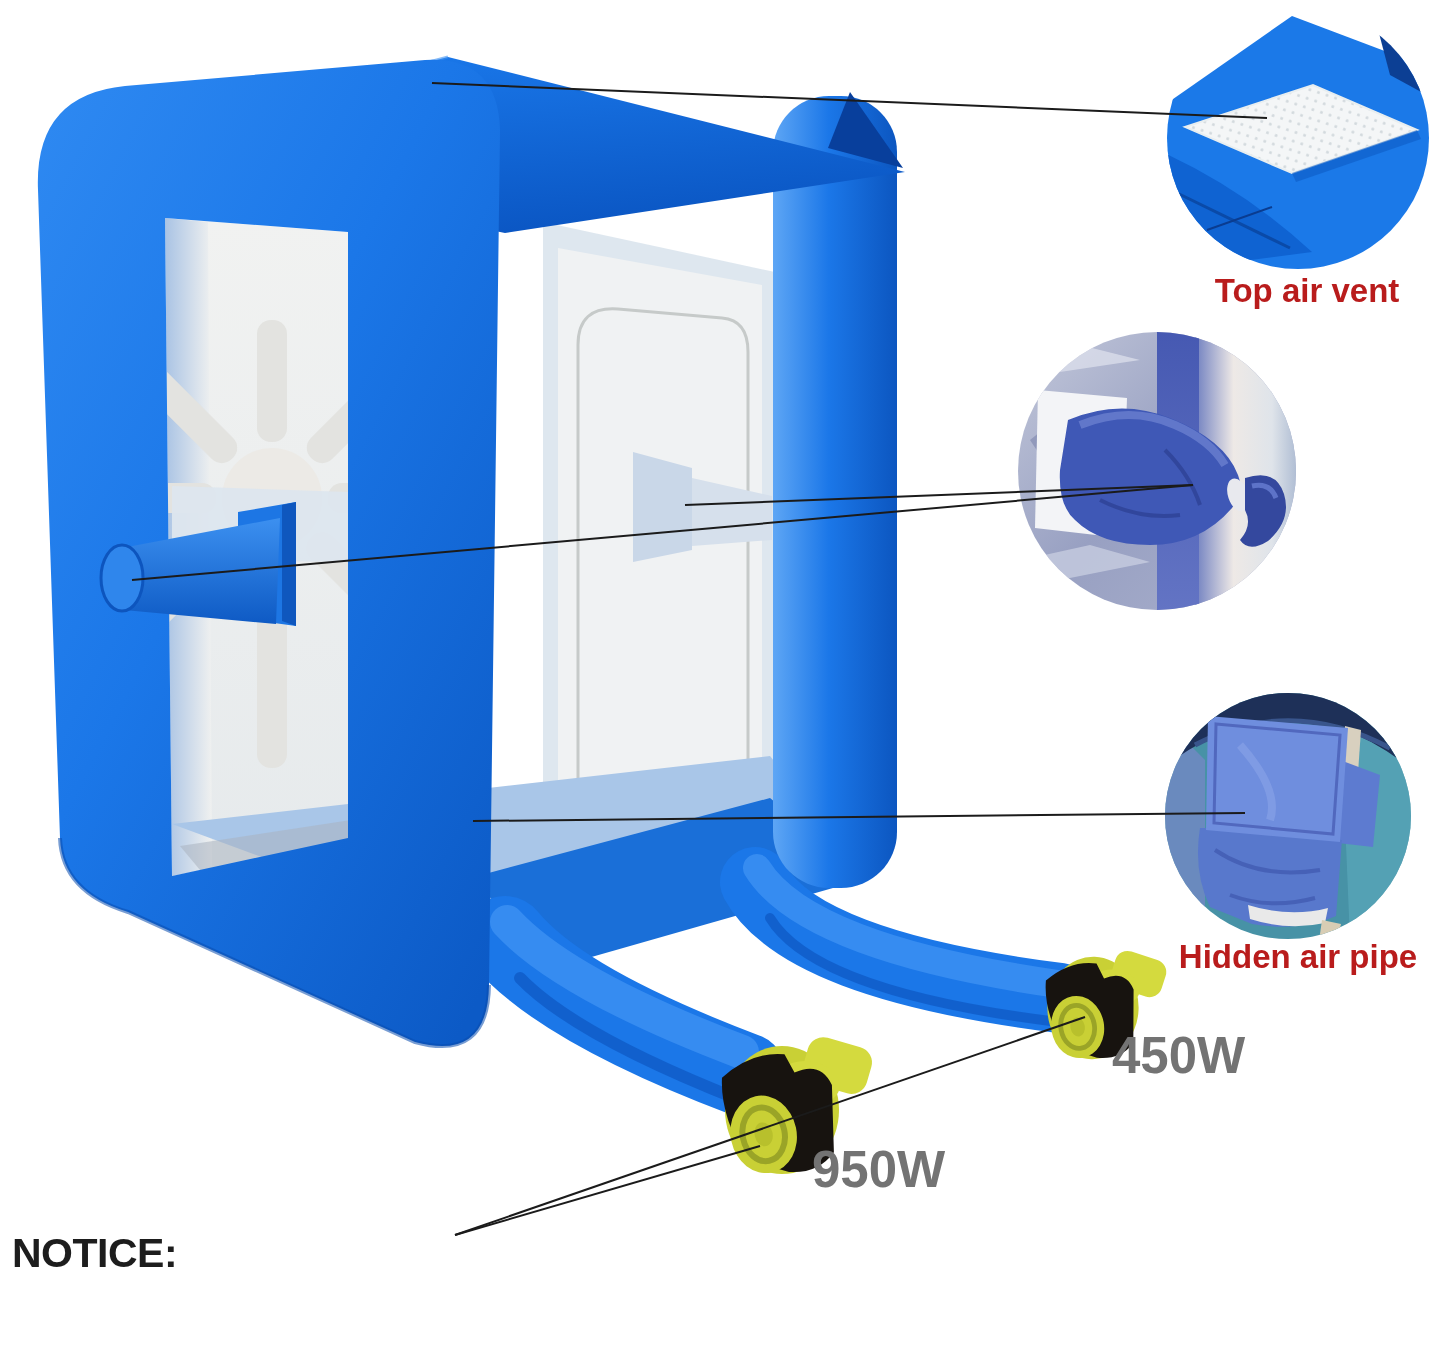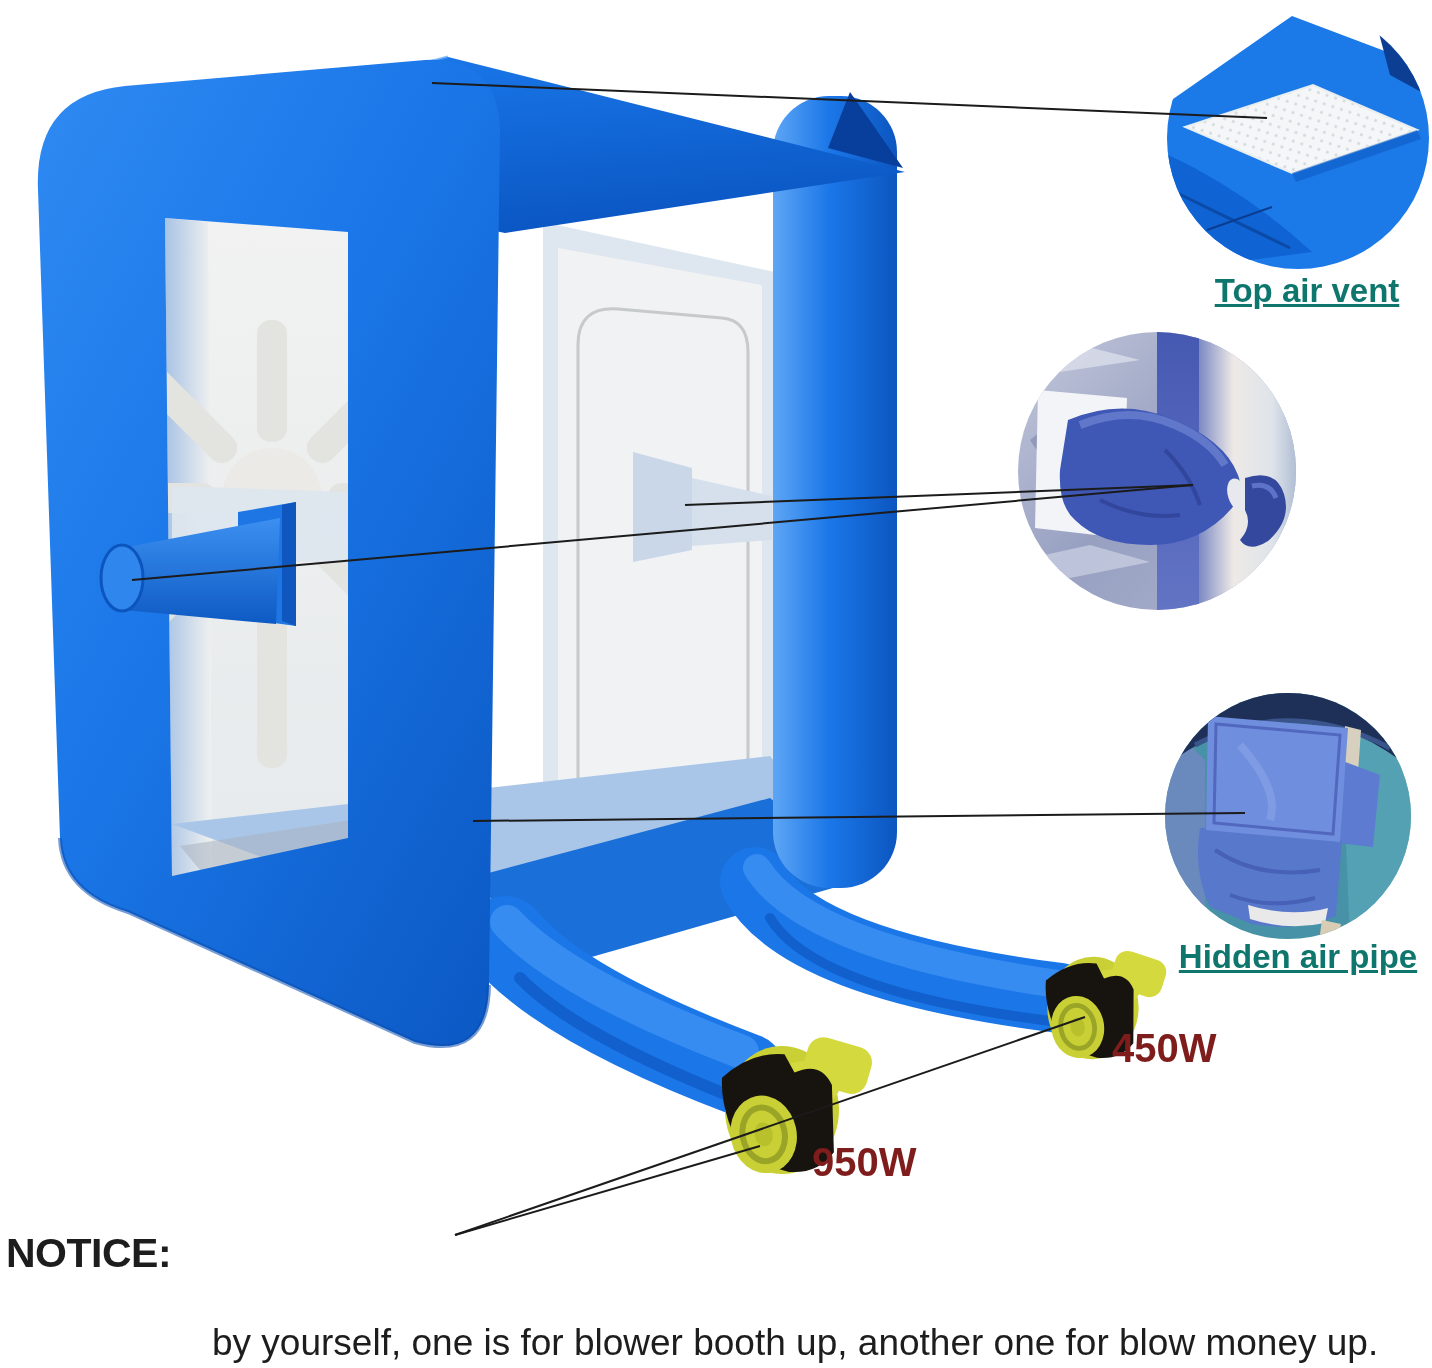--- a/index.html
+++ b/index.html
@@ -1,21 +1,21 @@
 <!DOCTYPE html>
 <html><head>
 <meta charset="utf-8">
 <style>
   html,body{margin:0;padding:0;background:#ffffff;}
   #stage{position:relative;width:1432px;height:1368px;background:#ffffff;overflow:hidden;
          font-family:"Liberation Sans",sans-serif;color:#1b1b1b;}
   #stage svg{position:absolute;left:0;top:0;}
-  .cap-label{position:absolute;font-weight:bold;font-size:40px;color:#7f1d1d;white-space:nowrap;}
-  .inset-label{position:absolute;transform:translateX(-50%);font-weight:600;font-size:33px;color:#0f766e;white-space:nowrap;text-decoration:underline;}
-  .notice-row{position:absolute;left:6px;top:1230px;display:flex;align-items:flex-start;white-space:nowrap;}
+  .cap-label{position:absolute;font-weight:bold;font-size:51px;color:#737373;white-space:nowrap;}
+  .inset-label{position:absolute;transform:translateX(-50%);font-weight:600;font-size:33px;color:#b91c1c;white-space:nowrap;}
+  .notice-row{position:absolute;left:12px;top:1230px;display:flex;align-items:flex-start;white-space:nowrap;}
   .notice-head{font-weight:bold;font-size:41px;letter-spacing:-0.5px;color:#1d1d1d;margin-right:16px;}
   .notice-text{font-size:37px;color:#1d1d1d;}
   .notice-line2{position:absolute;left:212px;top:1322px;font-size:37px;color:#1d1d1d;white-space:nowrap;}
 </style>
 </head>
 <body>
 
 <div id="stage">
 
 <svg width="1432" height="1368" viewBox="0 0 1432 1368">
@@ -218,15 +218,14 @@
   <div class="inset-label" style="left:1298px;top:938px;">Hidden air pipe</div>
 
   <div class="cap-label" style="left:812px;top:1140px;">950W</div>
 
   <div class="cap-label" style="left:1112px;top:1026px;">450W</div>
 
   <div class="notice-row">
     <span class="notice-head">NOTICE:</span>
   </div>
 
-  <div class="notice-line2">by yourself, one is for blower booth up, another one for blow money up.</div>
 
 </div>
 
 </body></html>

